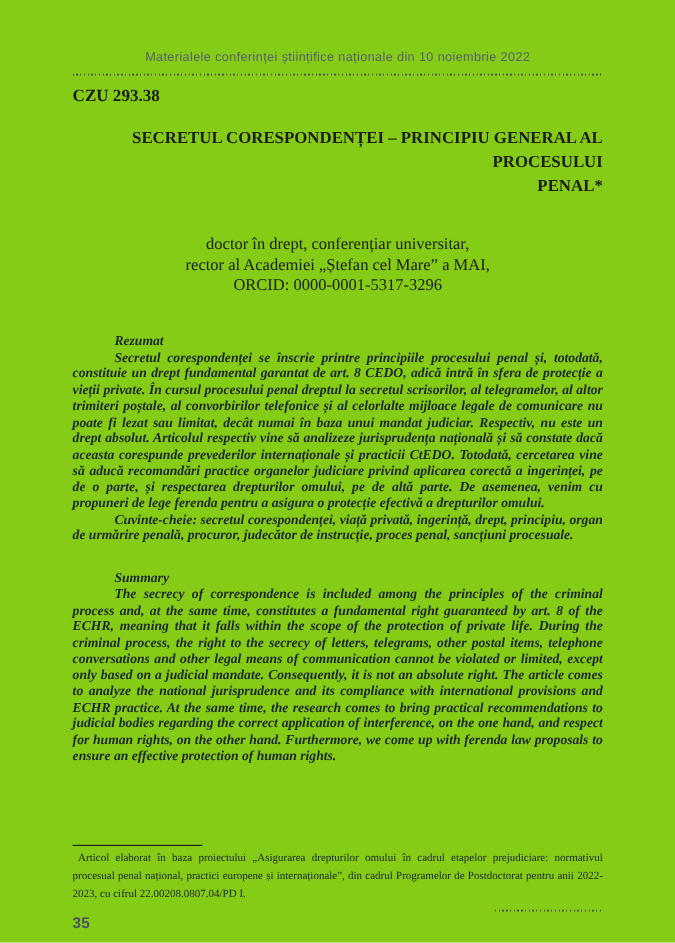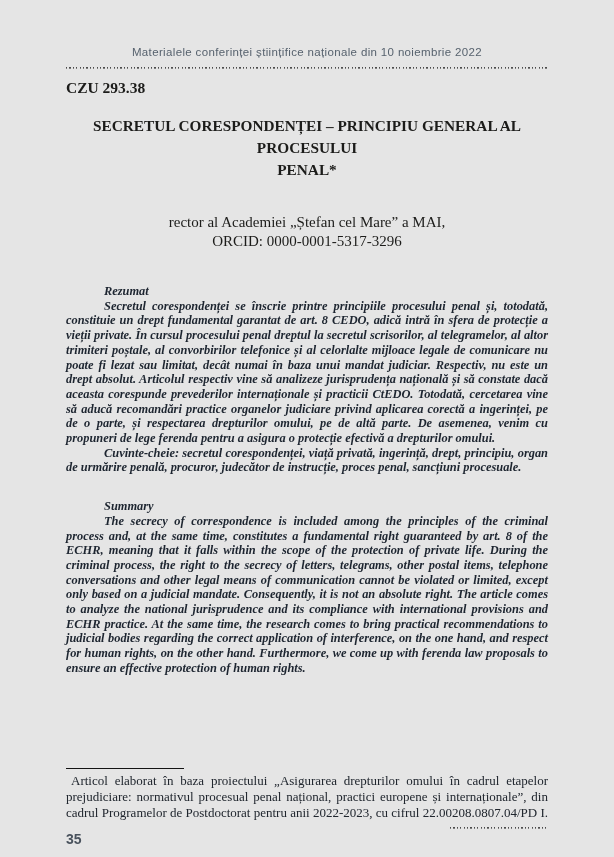--- a/index.html
+++ b/index.html
@@ -4,21 +4,21 @@
 <style>
   * { margin: 0; padding: 0; box-sizing: border-box; }
   html, body { background: #ffffff; }
   body {
     width: 614px; height: 857px;
     font-family: "Liberation Serif", serif;
     -webkit-font-smoothing: antialiased;
   }
   .page {
     width: 614px; height: 857px;
-    background: #e5e5e5;
+    background: #84cc16;
     padding: 46px 66px 10px 66px;
     display: flex; flex-direction: column;
     overflow: hidden;
   }
   .running-header {
     text-align: center;
     font-family: "Liberation Sans", sans-serif;
     font-size: 11.5px;
     letter-spacing: 0.35px;
     color: #57626e;
@@ -38,21 +38,21 @@
     color: #1c1c1a;
   }
   .article-title {
     margin-top: 18px;
     text-align: center;
     font-weight: 700;
     font-size: 15.3px;
     line-height: 22px;
     color: #1c1c1a;
   }
-  .article-title span { display: block; }
+  .article-title span { display: block; text-align: right; }
   .author-block {
     margin-top: 32px;
     text-align: center;
     font-size: 15px;
     line-height: 19px;
     color: #1c1c1a;
   }
   .author-name { font-weight: 700; }
   .abstract {
     margin-top: 33px;
@@ -69,21 +69,21 @@
   .footnote-block {
     margin-top: auto;
     color: #20262e;
   }
   .footnote-rule {
     width: 118px;
     border-top: 1.7px solid #141414;
     margin-bottom: 4px;
   }
   .footnote-text {
-    font-size: 13px;
+    font-size: 10px;
     line-height: 16px;
     text-align: justify;
     text-indent: 5px;
   }
   .page-footer { margin-top: 6px; }
   .footer-dotted {
     width: 98px;
     margin-left: auto;
     height: 2px;
     background-image: repeating-linear-gradient(to right, #4d4d4d 0 1.2px, transparent 1.2px 3.4px);
@@ -110,20 +110,21 @@
   <div class="dotted-line"></div>
 
   <div class="czu">CZU 293.38</div>
 
   <h1 class="article-title">
     <span>SECRETUL CORESPONDENȚEI – PRINCIPIU GENERAL AL PROCESULUI</span>
     <span>PENAL*</span>
   </h1>
 
   <div class="author-block">
+    <div>doctor în drept, conferențiar universitar,</div>
     <div>rector al Academiei „Ștefan cel Mare” a MAI,</div>
     <div>ORCID: 0000-0001-5317-3296</div>
   </div>
 
   <div class="abstract">
     <div class="abstract-heading">Rezumat</div>
     <p>Secretul corespondenței se înscrie printre principiile procesului penal și, totodată, constituie un drept fundamental garantat de art. 8 CEDO, adică intră în sfera de protecție a vieții private. În cursul procesului penal dreptul la secretul scrisorilor, al telegramelor, al altor trimiteri poștale, al convorbirilor telefonice și al celorlalte mijloace legale de comunicare nu poate fi lezat sau limitat, decât numai în baza unui mandat judiciar. Respectiv, nu este un drept absolut. Articolul respectiv vine să analizeze jurisprudența națională și să constate dacă aceasta corespunde prevederilor internaționale și practicii CtEDO. Totodată, cercetarea vine să aducă recomandări practice organelor judiciare privind aplicarea corectă a ingerinței, pe de o parte, și respectarea drepturilor omului, pe de altă parte. De asemenea, venim cu propuneri de lege ferenda pentru a asigura o protecție efectivă a drepturilor omului.</p>
     <p>Cuvinte-cheie: secretul corespondenței, viață privată, ingerință, drept, principiu, organ de urmărire penală, procuror, judecător de instrucție, proces penal, sancțiuni procesuale.</p>
   </div>
 

